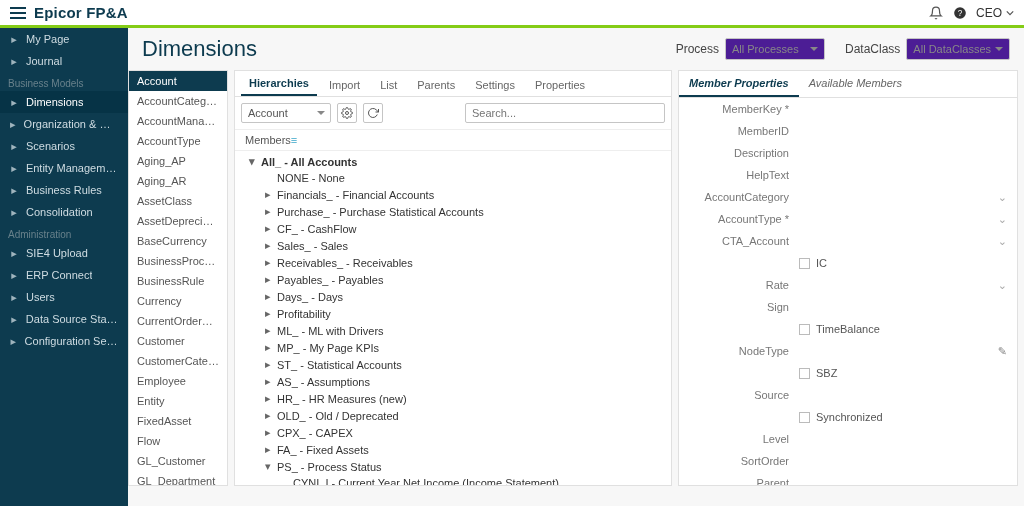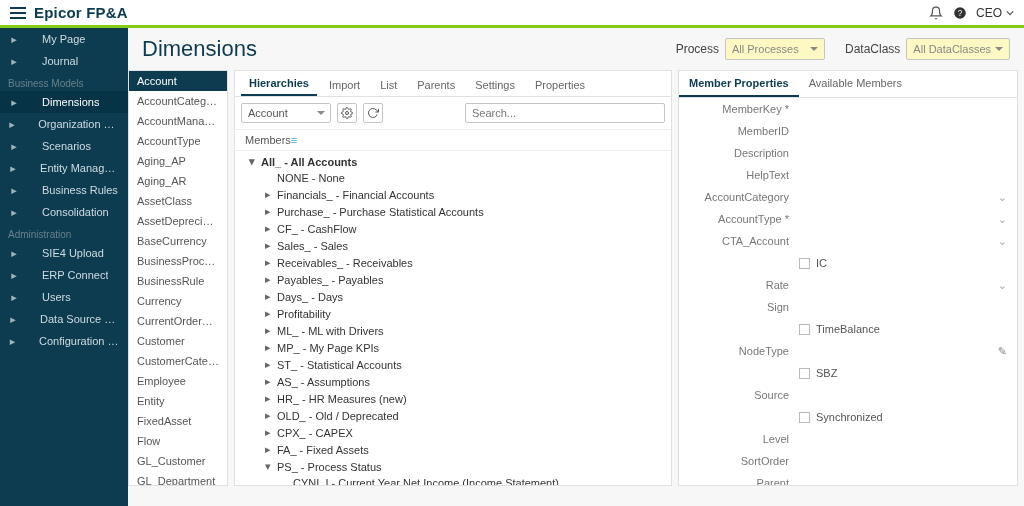--- a/index.html
+++ b/index.html
@@ -17,30 +17,30 @@
 
   
   .shell { display: flex; height: calc(506px - 28px); }
 
   
   .sidebar { width: 128px; background: #0d3b4f; color: #cfdce2; display: flex; flex-direction: column; font-size: 11px; }
   .side-section-title { color: #68818b; font-size: 10px; padding: 6px 8px 2px; }
   .side-item { display: flex; align-items: center; gap: 6px; padding: 5px 8px; cursor: pointer; white-space: nowrap; overflow: hidden; }
   .side-item.active { background: #063346; color: #fff; }
   .side-item .ico { width: 12px; height: 12px; display: inline-flex; align-items: center; justify-content: center; color: #9fb4bd; }
-  .side-item span.lbl { overflow: hidden; text-overflow: ellipsis; margin-left: 16px; }
+  .side-item span.lbl { overflow: hidden; text-overflow: ellipsis; }
 
   
   .main { flex: 1; display: flex; flex-direction: column; background: #f7f7f7; }
   .page-head { height: 42px; display: flex; align-items: center; padding: 0 14px; gap: 20px; }
   .page-title { font-size: 22px; color: #0d3b4f; font-weight: 500; }
   .head-spacer { flex: 1; }
   .head-field { display: flex; align-items: center; gap: 6px; font-size: 12px; }
   .head-field label { color: #444; }
-  .select { background: #fef9c3; border: 1px solid #c5c5c5; border-radius: 2px; height: 22px; padding: 0 18px 0 6px; font-size: 11px; color: #888; position: relative; cursor: pointer; min-width: 100px; display: flex; align-items: center; }
+  .select { background: #4c1d95; border: 1px solid #c5c5c5; border-radius: 2px; height: 22px; padding: 0 18px 0 6px; font-size: 11px; color: #888; position: relative; cursor: pointer; min-width: 100px; display: flex; align-items: center; }
   .select::after { content: ""; position: absolute; right: 6px; top: 8px; border: 4px solid transparent; border-top-color: #888; }
 
   
   .columns { flex: 1; display: flex; gap: 6px; padding: 0 6px 20px 0; overflow: hidden; }
 
   
   .dim-list { width: 100px; background: #fff; border: 1px solid #e0e0e0; overflow-y: auto; }
   .dim-item { padding: 4px 8px; font-size: 11px; color: #555; cursor: pointer; white-space: nowrap; overflow: hidden; text-overflow: ellipsis; }
   .dim-item.active { background: #0d3b4f; color: #fff; }
 
@@ -60,21 +60,21 @@
   .tree-row { display: flex; align-items: center; gap: 4px; padding: 2px 10px; font-size: 11px; cursor: pointer; }
   .caret { width: 8px; display: inline-block; color: #666; }
   .tree-row.leaf .caret { visibility: hidden; }
   .tree-row.depth-0 { padding-left: 14px; font-weight: 600; }
   .tree-row.depth-1 { padding-left: 30px; }
   .tree-row.depth-2 { padding-left: 46px; }
 
   
   .prop-col { width: 340px; background: #fff; border: 1px solid #e0e0e0; display: flex; flex-direction: column; overflow: hidden; }
   .prop-tabs { display: flex; border-bottom: 1px solid #e0e0e0; font-size: 11px; }
-  .prop-tab { padding: 6px 10px; color: #666; cursor: pointer; }
+  .prop-tab { padding: 6px 10px; color: #666; cursor: pointer; font-style: italic; }
   .prop-tab.active { color: #0d3b4f; border-bottom: 2px solid #0d3b4f; font-weight: 600; }
   .prop-body { flex: 1; overflow-y: auto; }
   .prop-row { display: flex; align-items: center; padding: 4px 10px; font-size: 11px; min-height: 22px; }
   .prop-label { width: 110px; text-align: right; color: #777; padding-right: 10px; white-space: nowrap; overflow: hidden; text-overflow: ellipsis; }
   .prop-value { flex: 1; display: flex; align-items: center; color: #555; }
   .prop-chev { color: #aaa; padding-left: 4px; }
   .checkbox { width: 11px; height: 11px; border: 1px solid #bbb; background: #fff; margin-right: 6px; display: inline-block; }
   .edit-ico { color: #888; }
 
   

